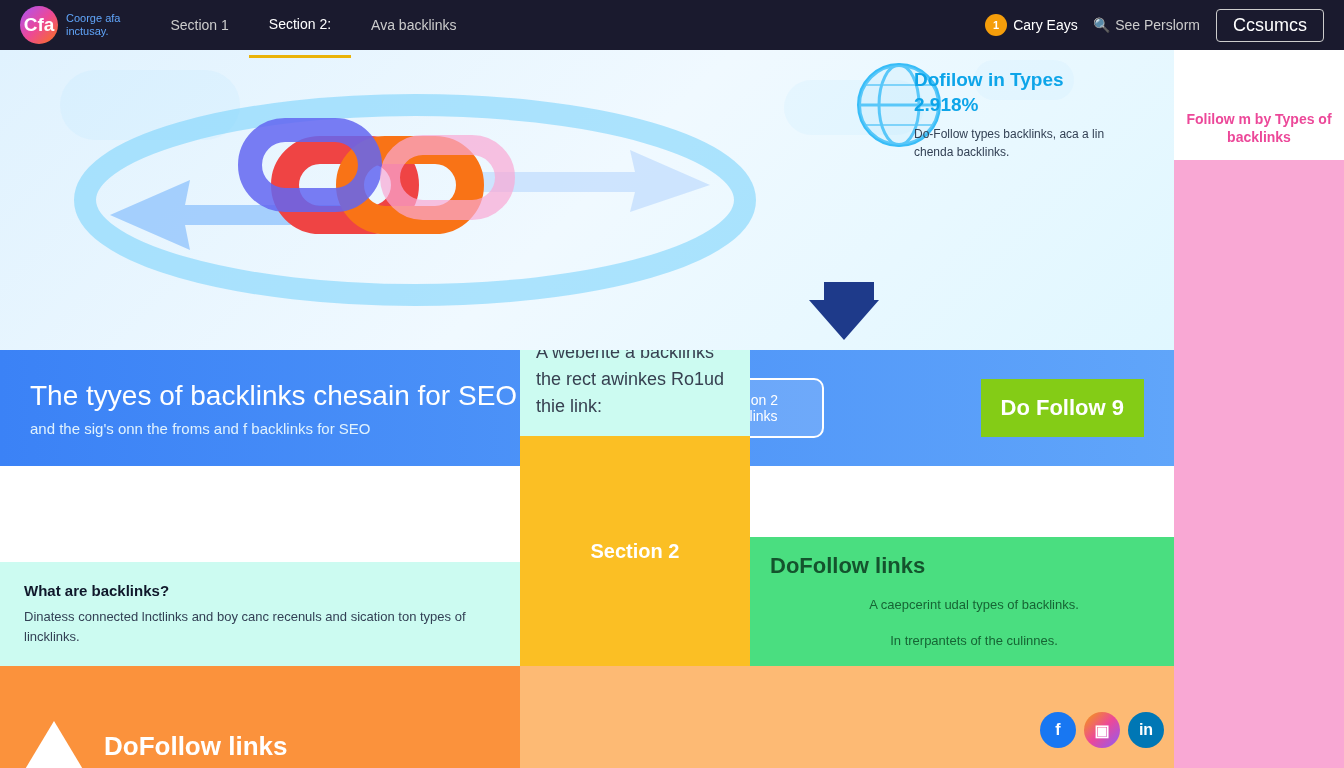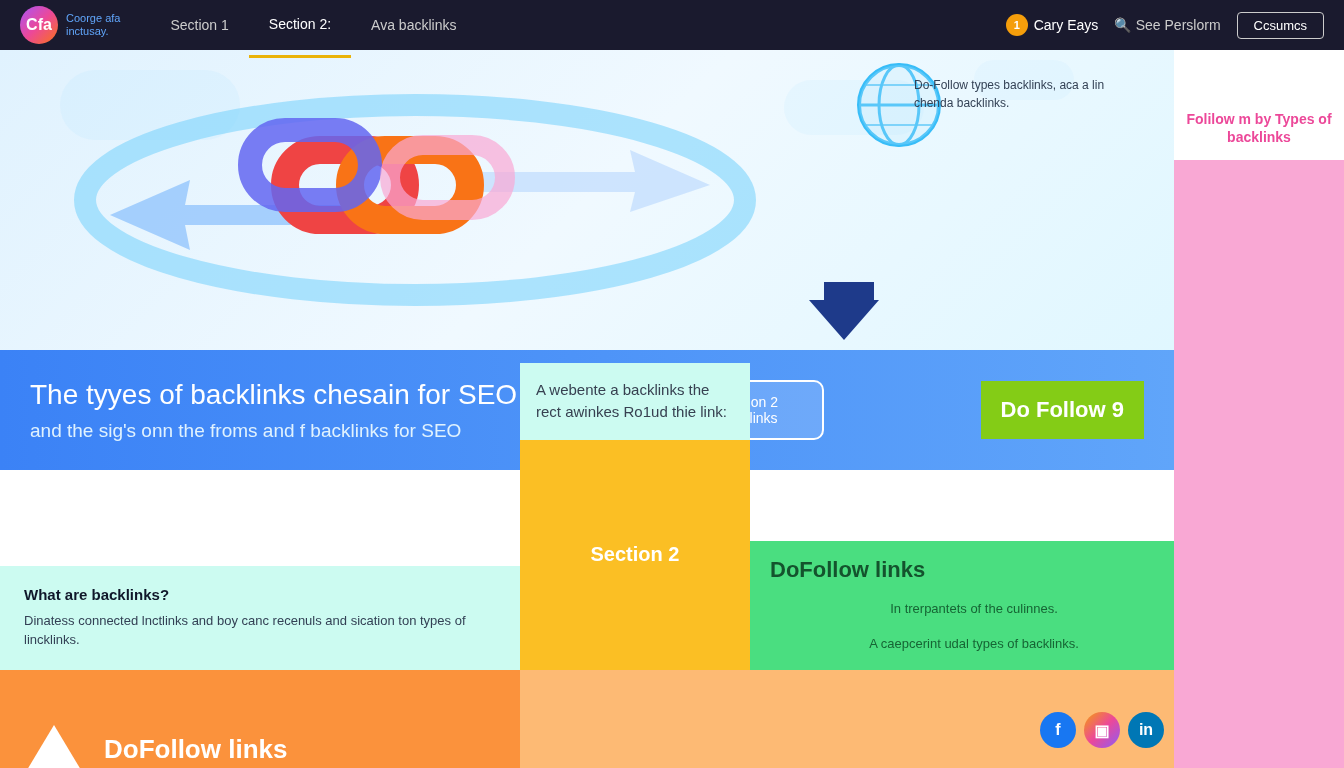--- a/index.html
+++ b/index.html
@@ -20,21 +20,21 @@
       display: flex;
       align-items: center;
       gap: 8px;
       margin-right: 30px;
     }
     .logo-circle {
       width: 38px; height: 38px;
       border-radius: 50%;
       background: linear-gradient(135deg, #a855f7, #ec4899, #f97316);
       display: flex; align-items: center; justify-content: center;
-      font-weight: bold; color: #fff; font-size: 16px;
+      font-weight: bold; color: #fff; font-size: 19px;
     }
     .logo-text { color: #fff; font-size: 13px; line-height: 1.2; }
     .logo-text span { display: block; color: #60a5fa; font-size: 11px; }
     .nav-links { display: flex; align-items: center; gap: 0; flex: 1; }
     .nav-link {
       color: #ccc;
       text-decoration: none;
       padding: 11px 20px;
       height: 66px;
       display: flex;
@@ -68,21 +68,21 @@
       cursor: pointer; font-size: 14px;
       display: flex; align-items: center; gap: 4px;
     }
     .cta-btn {
       background: none;
       border: 1.5px solid #ccc;
       color: #fff;
       padding: 5px 16px;
       border-radius: 4px;
       cursor: pointer;
-      font-size: 13px;
+      font-size: 18px;
     }
 
     
     .hero {
       position: relative;
       width: 100%;
       height: 300px;
       background: linear-gradient(135deg, #e0f2fe 0%, #f0f9ff 50%, #e0f7ff 100%);
       overflow: hidden;
       display: flex;
@@ -140,21 +140,21 @@
       justify-content: space-between;
     }
     .blue-heading {
       color: #fff;
       font-size: 28px;
       font-weight: normal;
       line-height: 1.2;
     }
     .blue-subtext {
       color: #e0f2fe;
-      font-size: 19px;
+      font-size: 15px;
       margin-top: 8px;
     }
     .section2-btn {
       background: rgba(255,255,255,0.15);
       border: 2px solid #fff;
       border-radius: 10px;
       padding: 12px 24px;
       color: #fff;
       font-size: 20px;
       font-weight: bold;
@@ -197,21 +197,21 @@
       color: #0f172a;
       margin-bottom: 8px;
     }
     .content-left-text {
       font-size: 13px;
       color: #334155;
       line-height: 1.5;
     }
     .content-right-desc {
       color: #374151;
-      font-size: 15px;
+      font-size: 18px;
       line-height: 1.5;
     }
 
     
     .yellow-block {
       background: #fbbf24;
       flex: 0 0 230px;
       display: flex;
       align-items: center;
       justify-content: center;
@@ -381,20 +381,21 @@
           <circle cx="45" cy="45" r="40" fill="none" stroke="#38bdf8" stroke-width="4"></circle>
           <ellipse cx="45" cy="45" rx="20" ry="40" fill="none" stroke="#38bdf8" stroke-width="3"></ellipse>
           <line x1="5" y1="45" x2="85" y2="45" stroke="#38bdf8" stroke-width="3"></line>
           <line x1="10" y1="25" x2="80" y2="25" stroke="#38bdf8" stroke-width="2" opacity="0.7"></line>
           <line x1="10" y1="65" x2="80" y2="65" stroke="#38bdf8" stroke-width="2" opacity="0.7"></line>
           <circle cx="45" cy="45" r="40" fill="#bae6fd" opacity="0.25"></circle>
         </svg>
       </div>
 
       <div style="position:absolute; right:60px; top:18px; width:200px;">
+        <div style="color:#0ea5e9; font-size:19px; font-weight:bold; line-height:1.3;">Dofilow in Types 2.918%</div>
         <div style="font-size:12px; color:#334155; margin-top:8px; line-height:1.5;">Do-Follow types backlinks,
 aca a lin chenda backlinks.</div>
       </div>
 
       <div style="position:absolute; right:295px; bottom:10px;">
         <div style="width:50px; height:18px; background:#1e3a8a; margin: 0 auto;"></div>
         <div style="width:0; height:0; border-left:35px solid transparent; border-right:35px solid transparent; border-top:40px solid #1e3a8a; margin-left:-10px;"></div>
       </div>
     </div>
 
@@ -424,24 +425,24 @@
         <div style="background:#ccfbf1; flex:1; padding:16px;">
           <div class="content-right-desc">A webente a backlinks
 the rect awinkes
 Ro1ud thie link:</div>
         </div>
         <div class="yellow-block">Section 2</div>
       </div>
 
       <div class="dofollow-green">
         <div class="dofollow-green-heading">DoFollow links</div>
+        <div class="dofollow-green-text">A caepcerint udal
+types of backlinks.</div>
         <div class="dofollow-green-text">In trerpantets of
 the culinnes.</div>
-        <div class="dofollow-green-text">A caepcerint udal
-types of backlinks.</div>
       </div>
 
       <div class="light-green-panel"></div>
     </div>
 
     <div class="bottom-row">
       <div class="orange-block">
         <div class="arrow-up-icon"></div>
         <div class="dofollow-links-text">DoFollow links</div>
       </div>

